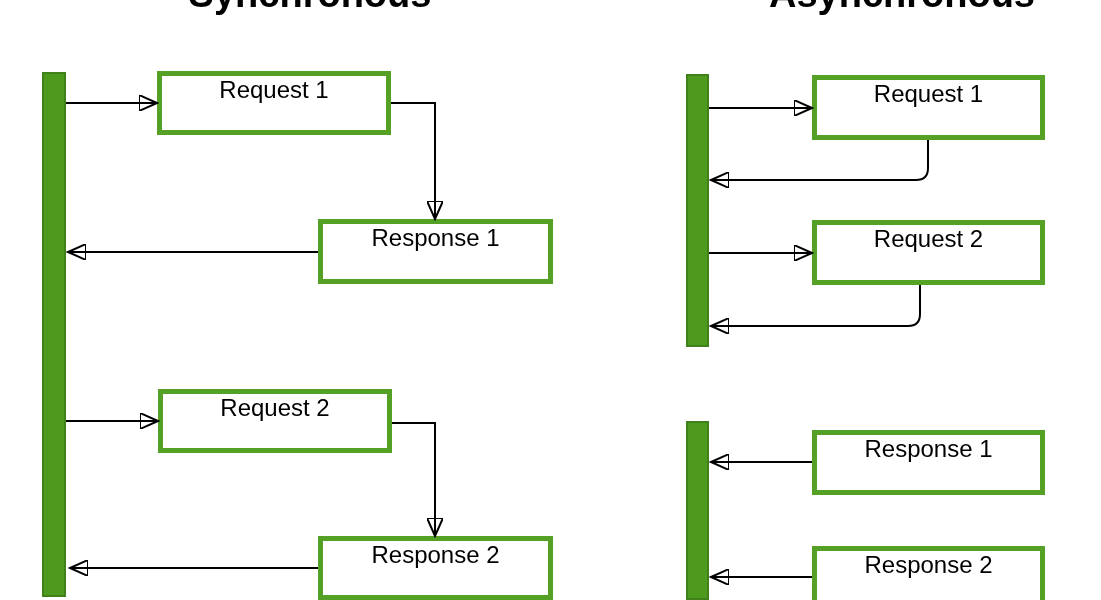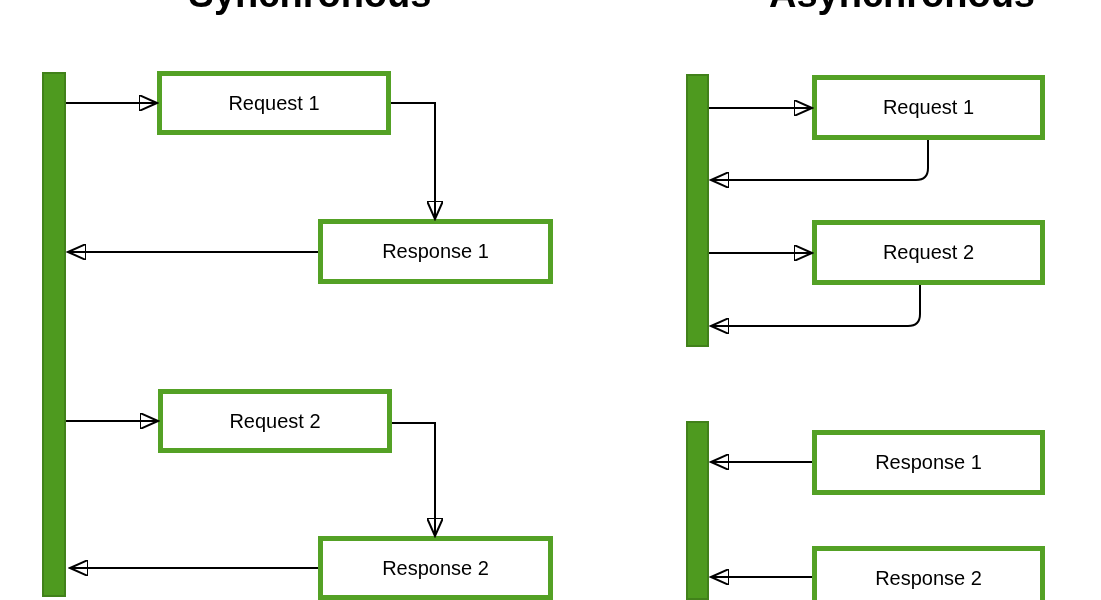--- a/index.html
+++ b/index.html
@@ -35,23 +35,23 @@
   }
   #sync-bar        { left: 42px;  top: 72px;  width: 24px; height: 525px; }
   #async-bar-top   { left: 686px; top: 74px;  width: 23px; height: 273px; }
   #async-bar-bottom{ left: 686px; top: 421px; width: 23px; height: 179px; }
   .box {
     position: absolute;
     box-sizing: border-box;
     background: #ffffff;
     border: 5px solid var(--box-border-green, #54a125);
     display: flex;
-    align-items: center;
+    align-items: flex-start;
     justify-content: center;
-    font-size: 20px;
+    font-size: 24px;
     color: var(--text-black, #000);
   }
   #s-req1 { left: 157px; top: 71px;  width: 234px; height: 64px; }
   #s-res1 { left: 318px; top: 219px; width: 235px; height: 65px; }
   #s-req2 { left: 158px; top: 389px; width: 234px; height: 64px; }
   #s-res2 { left: 318px; top: 536px; width: 235px; height: 64px; }
   #a-req1 { left: 812px; top: 75px;  width: 233px; height: 65px; }
   #a-req2 { left: 812px; top: 220px; width: 233px; height: 65px; }
   #a-res1 { left: 812px; top: 430px; width: 233px; height: 65px; }
   #a-res2 { left: 812px; top: 546px; width: 233px; height: 65px; }

